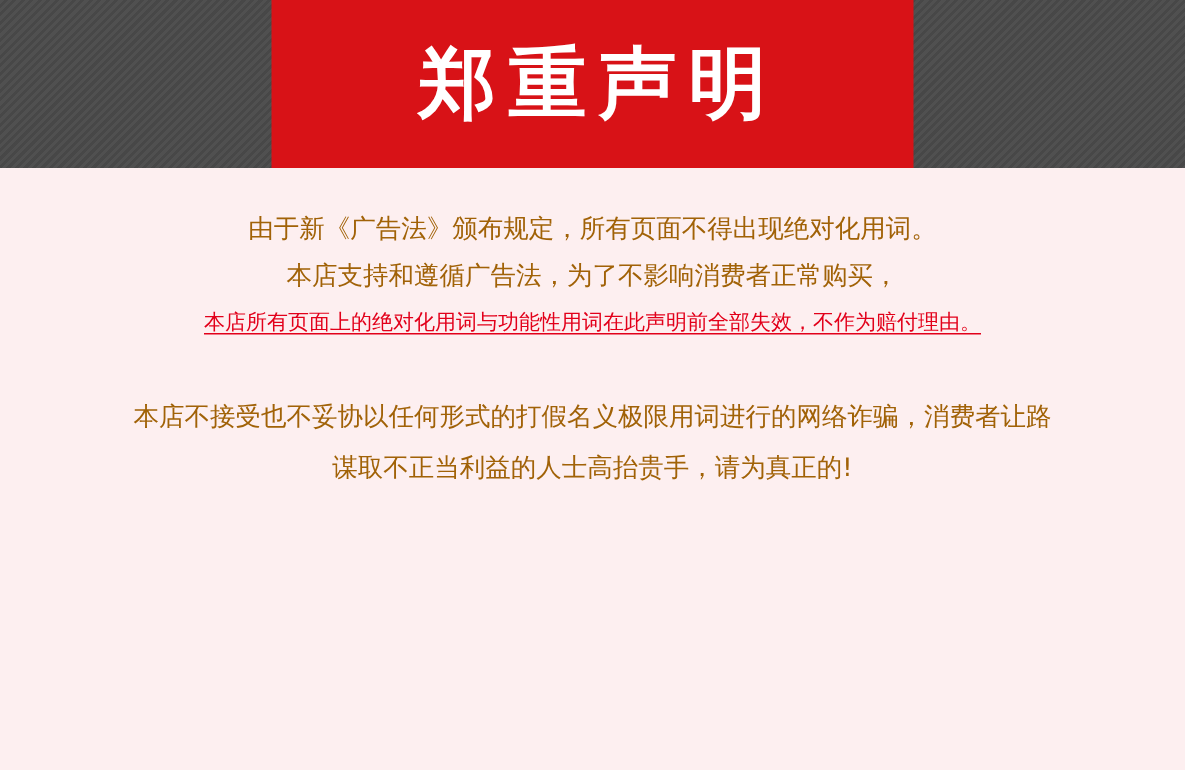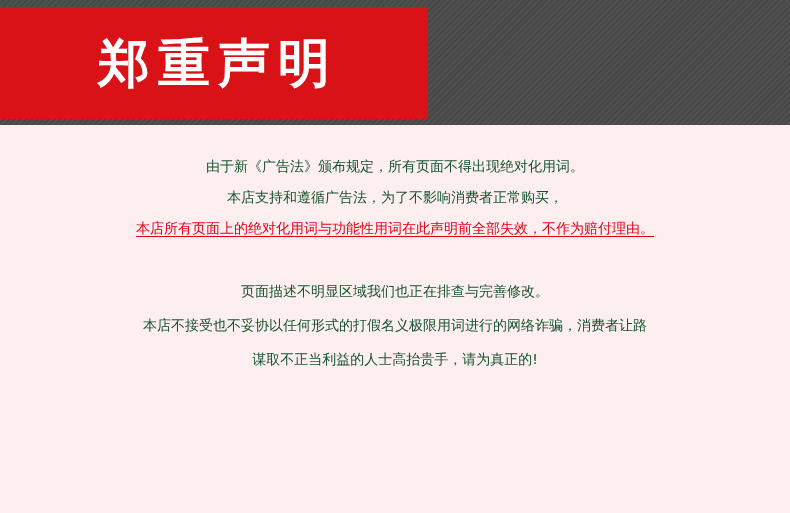--- a/index.html
+++ b/index.html
@@ -17,32 +17,32 @@
     position: relative;
     width: 790px;
     height: 513px;
     background: #fdeff0;
     box-sizing: border-box;
   }
   
   .header-band {
     position: relative;
     width: 100%;
-    height: 125px;
+    height: 112px;
     background: #4a4a4a;
     background-image: repeating-linear-gradient(
       135deg,
       rgba(255,255,255,0.035) 0px,
       rgba(255,255,255,0.035) 2px,
       rgba(0,0,0,0.035) 2px,
       rgba(0,0,0,0.035) 4px
     );
     display: flex;
     align-items: center;
-    justify-content: flex-start;
+    justify-content: center;
   }
   .red-banner {
     width: 428px;
     height: 112px;
     background: #d81217;
     display: flex;
     align-items: center;
     justify-content: center;
   }
   .banner-title {
@@ -53,22 +53,22 @@
     font-family: "DejaVu Sans", "Liberation Sans", sans-serif;
     line-height: 1;
     padding-left: 8px;
   }
   
   .body-area {
     padding: 26px 18px 10px 18px;
     text-align: center;
   }
   .line {
-    color: #14532d;
-    font-size: 14px;
+    color: #a16207;
+    font-size: 17px;
     line-height: 31px;
     font-family: "DejaVu Sans", "Liberation Sans", sans-serif;
     white-space: nowrap;
   }
   .line.red {
     color: #e2001a;
     text-decoration: underline;
     text-underline-offset: 3px;
     font-size: 14px;
   }
@@ -95,19 +95,18 @@
     <div class="block-one">
       <div class="line">由于新《广告法》颁布规定，所有页面不得出现绝对化用词。</div>
       <div class="line">本店支持和遵循广告法，为了不影响消费者正常购买，</div>
     </div>
 
     <div class="line red">本店所有页面上的绝对化用词与功能性用词在此声明前全部失效，不作为赔付理由。</div>
 
     <div class="gap"></div>
 
     <div class="block-two">
-      <div class="line">页面描述不明显区域我们也正在排查与完善修改。</div>
       <div class="line">本店不接受也不妥协以任何形式的打假名义极限用词进行的网络诈骗，消费者让路</div>
       <div class="line">谋取不正当利益的人士高抬贵手，请为真正的!</div>
     </div>
 
   </div>
 </div>
 
 </body></html>

